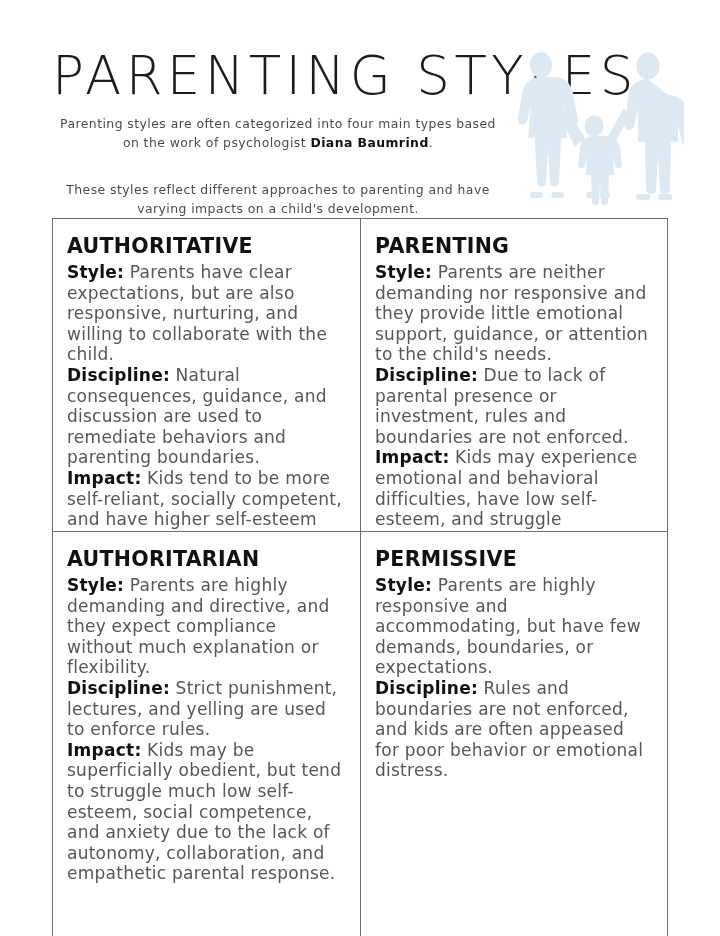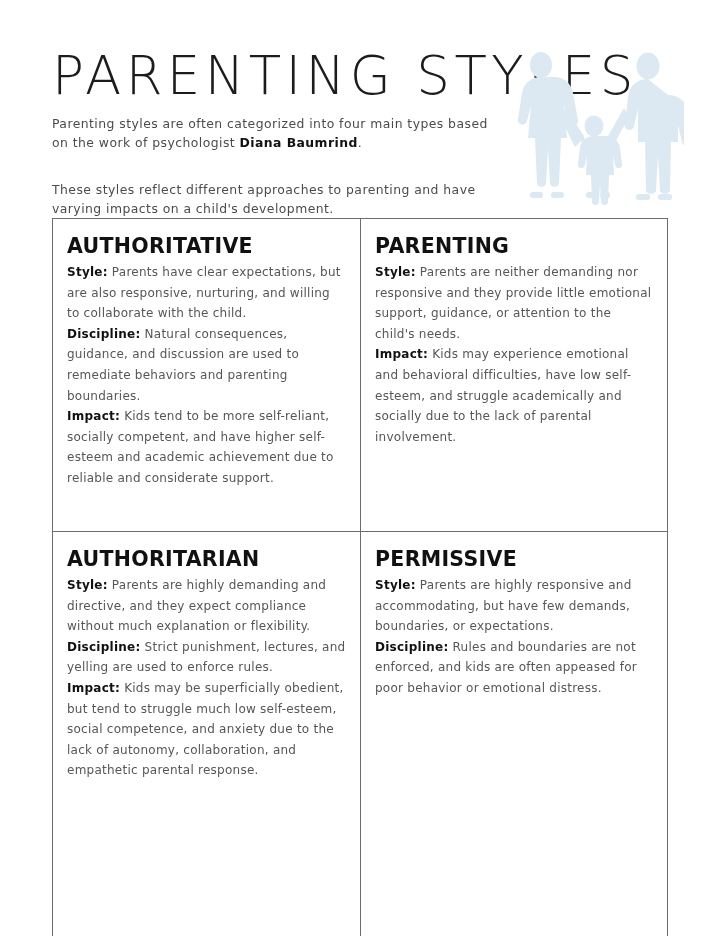--- a/index.html
+++ b/index.html
@@ -42,20 +42,21 @@
     margin-top: 14px;
     width: 452px;
   }
   .intro p {
     margin: 0;
     font-size: 12.4px;
     line-height: 19px;
     letter-spacing: 0.45px;
     color: #4b4b4b;
     font-weight: 400;
+    text-align: center;
   }
   .intro p.second {
     margin-top: 28px;
   }
   .intro b {
     color: #111111;
     font-weight: 700;
   }
 
   
@@ -94,21 +95,21 @@
   .cell-title {
     margin: 0 0 3px 0;
     font-size: 20.5px;
     line-height: 26px;
     font-weight: 700;
     letter-spacing: 0.3px;
     color: #111111;
   }
   .cell-body p {
     margin: 0;
-    font-size: 12px;
+    font-size: 17px;
     line-height: 20.6px;
     letter-spacing: 0.25px;
     color: #565656;
     font-weight: 400;
   }
   .cell-body .lbl {
     color: #111111;
     font-weight: 700;
   }
 </style>
@@ -159,20 +160,21 @@
         <p><span class="lbl">Style:</span><span> Parents have clear expectations, but are also responsive, nurturing, and willing to collaborate with the child.</span></p>
         <p><span class="lbl">Discipline:</span><span> Natural consequences, guidance, and discussion are used to remediate behaviors and parenting boundaries.</span></p>
         <p><span class="lbl">Impact:</span><span> Kids tend to be more self-reliant, socially competent, and have higher self-esteem and academic achievement due to reliable and considerate support.</span></p>
       </div>
     </div>
 
     <div class="cell col-right">
       <h2 class="cell-title">PARENTING</h2>
       <div class="cell-body">
         <p><span class="lbl">Style:</span><span> Parents are neither demanding nor responsive and they provide little emotional support, guidance, or attention to the child's needs.</span></p>
+        <p><span class="lbl">Discipline:</span><span> Due to lack of parental presence or investment, rules and boundaries are not enforced.</span></p>
         <p><span class="lbl">Impact:</span><span> Kids may experience emotional and behavioral difficulties, have low self-esteem, and struggle academically and socially due to the lack of parental involvement.</span></p>
       </div>
     </div>
 
     <div class="cell row-bottom">
       <h2 class="cell-title">AUTHORITARIAN</h2>
       <div class="cell-body">
         <p><span class="lbl">Style:</span><span> Parents are highly demanding and directive, and they expect compliance without much explanation or flexibility.</span></p>
         <p><span class="lbl">Discipline:</span><span> Strict punishment, lectures, and yelling are used to enforce rules.</span></p>
         <p><span class="lbl">Impact:</span><span> Kids may be superficially obedient, but tend to struggle much low self-esteem, social competence, and anxiety due to the lack of autonomy, collaboration, and empathetic parental response.</span></p>

